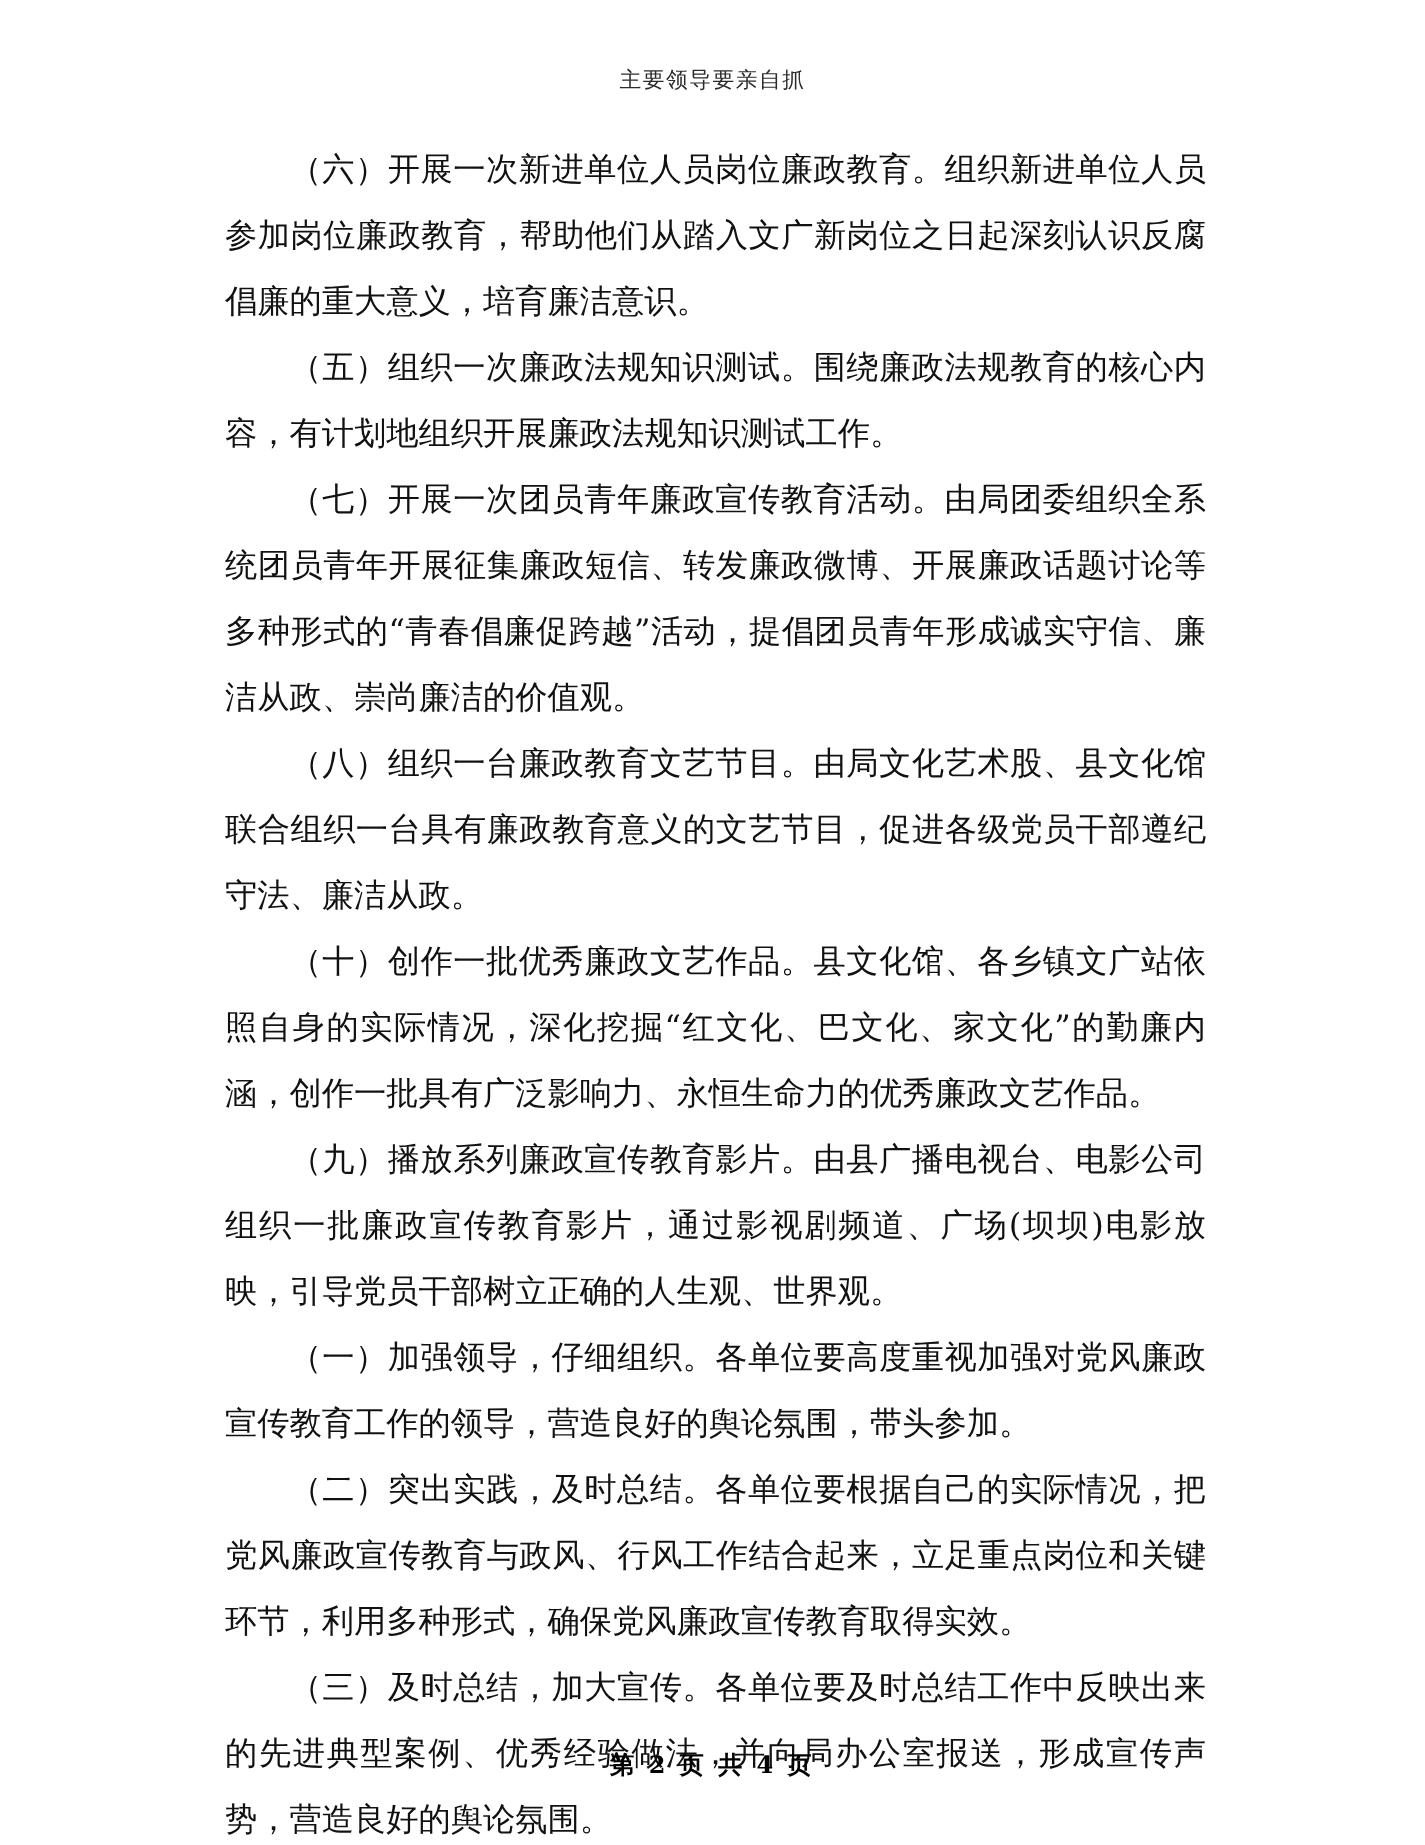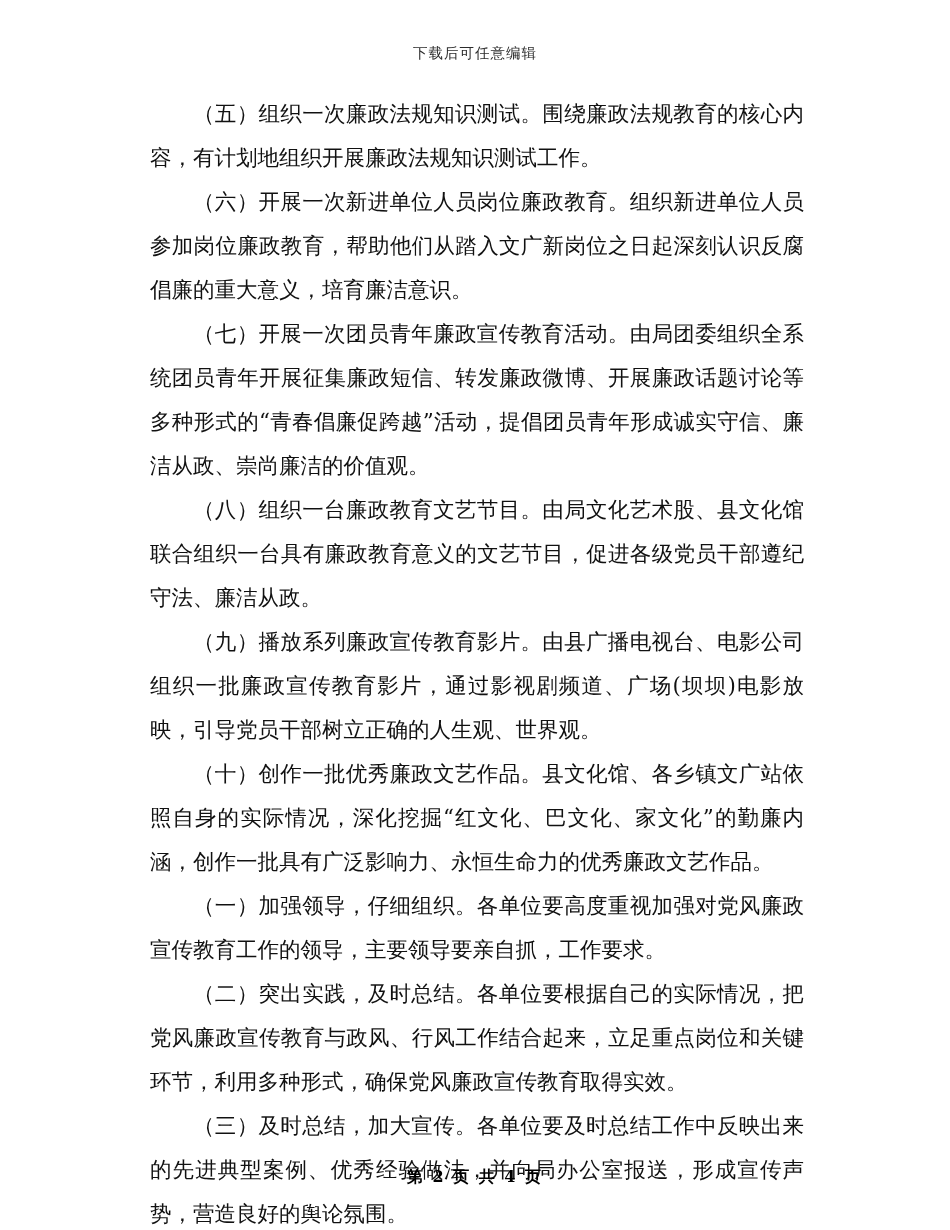--- a/index.html
+++ b/index.html
@@ -62,30 +62,30 @@
   }
   .footer span {
     display: inline-block;
   }
 </style>
 </head>
 <body>
 
 <div class="page">
 
-  <div class="header">下载后可任意编辑</div>
+  <div class="header">主要领导要亲自抓</div>
 
   <div class="body-text">
+    <p class="para">（六）开展一次新进单位人员岗位廉政教育。组织新进单位人员参加岗位廉政教育，帮助他们从踏入文广新岗位之日起深刻认识反腐倡廉的重大意义，培育廉洁意识。</p>
     <p class="para">（五）组织一次廉政法规知识测试。围绕廉政法规教育的核心内容，有计划地组织开展廉政法规知识测试工作。</p>
-    <p class="para">（六）开展一次新进单位人员岗位廉政教育。组织新进单位人员参加岗位廉政教育，帮助他们从踏入文广新岗位之日起深刻认识反腐倡廉的重大意义，培育廉洁意识。</p>
     <p class="para">（七）开展一次团员青年廉政宣传教育活动。由局团委组织全系统团员青年开展征集廉政短信、转发廉政微博、开展廉政话题讨论等多种形式的“青春倡廉促跨越”活动，提倡团员青年形成诚实守信、廉洁从政、崇尚廉洁的价值观。</p>
     <p class="para">（八）组织一台廉政教育文艺节目。由局文化艺术股、县文化馆联合组织一台具有廉政教育意义的文艺节目，促进各级党员干部遵纪守法、廉洁从政。</p>
+    <p class="para">（十）创作一批优秀廉政文艺作品。县文化馆、各乡镇文广站依照自身的实际情况，深化挖掘“红文化、巴文化、家文化”的勤廉内涵，创作一批具有广泛影响力、永恒生命力的优秀廉政文艺作品。</p>
     <p class="para">（九）播放系列廉政宣传教育影片。由县广播电视台、电影公司组织一批廉政宣传教育影片，通过影视剧频道、广场(坝坝)电影放映，引导党员干部树立正确的人生观、世界观。</p>
-    <p class="para">（十）创作一批优秀廉政文艺作品。县文化馆、各乡镇文广站依照自身的实际情况，深化挖掘“红文化、巴文化、家文化”的勤廉内涵，创作一批具有广泛影响力、永恒生命力的优秀廉政文艺作品。</p>
-    <p class="para">（一）加强领导，仔细组织。各单位要高度重视加强对党风廉政宣传教育工作的领导，主要领导要亲自抓，工作要求。</p>
+    <p class="para">（一）加强领导，仔细组织。各单位要高度重视加强对党风廉政宣传教育工作的领导，营造良好的舆论氛围，带头参加。</p>
     <p class="para">（二）突出实践，及时总结。各单位要根据自己的实际情况，把党风廉政宣传教育与政风、行风工作结合起来，立足重点岗位和关键环节，利用多种形式，确保党风廉政宣传教育取得实效。</p>
     <p class="para">（三）及时总结，加大宣传。各单位要及时总结工作中反映出来的先进典型案例、优秀经验做法，并向局办公室报送，形成宣传声势，营造良好的舆论氛围。</p>
   </div>
 
   <div class="footer">
     <span>第</span>
     <span>2</span>
     <span>页</span>
     <span>共</span>
     <span>4</span>

